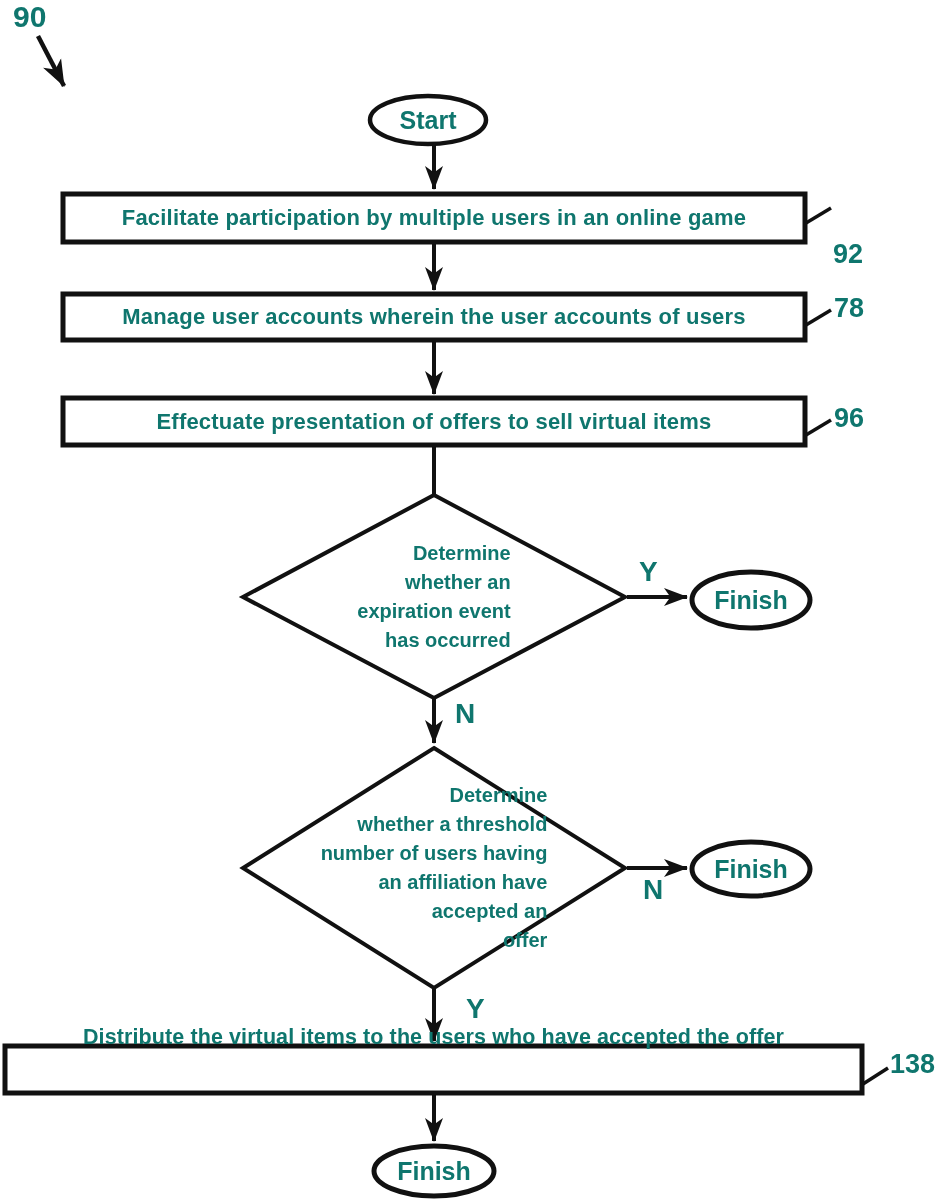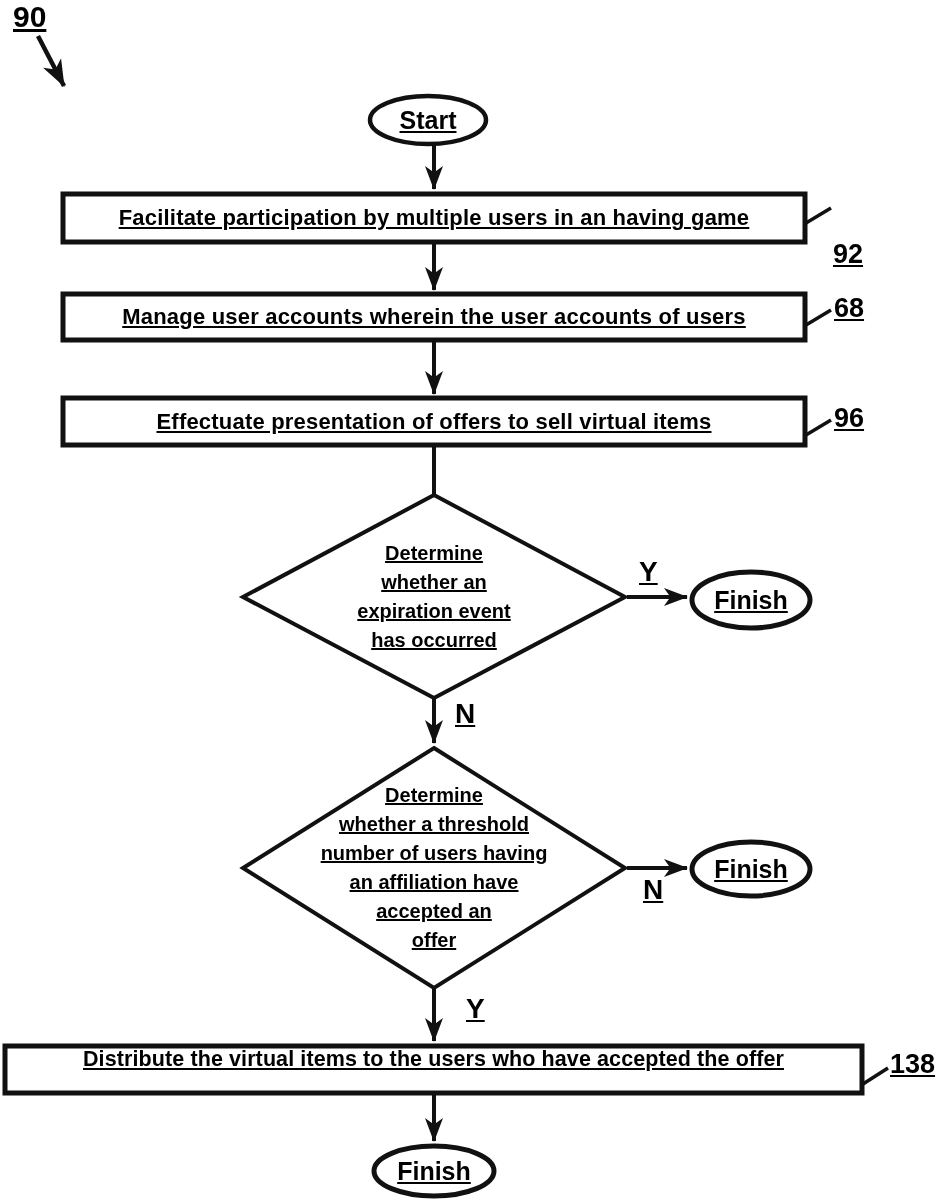--- a/index.html
+++ b/index.html
@@ -17,28 +17,27 @@
     overflow: hidden;
   }
   .stage svg {
     position: absolute;
     left: 0;
     top: 0;
   }
   .lbl {
     position: absolute;
     font-weight: bold;
-    color: #000000;
-    text-decoration: underline;
+    color: #0f766e;
   }
   .ctr {
     display: flex;
     align-items: center;
     justify-content: center;
-    text-align: center;
+    text-align: right;
   }
   .box-text {
     font-size: 22px;
     letter-spacing: 0.2px;
   }
   .box-text-wide {
     font-size: 21.5px;
     letter-spacing: 0.1px;
   }
   .diamond-text {
@@ -102,39 +101,39 @@
     <ellipse cx="434" cy="1171" rx="60" ry="25" fill="#ffffff" stroke="#111111" stroke-width="5"></ellipse>
   </svg>
 
   <div class="lbl fig-ref" style="left:13px; top:0px;">90</div>
 
   <div class="lbl ctr terminal-text" style="left:370px; top:96px; width:116px; height:48px;">Start</div>
   <div class="lbl ctr terminal-text" style="left:692px; top:573px; width:118px; height:54px;">Finish</div>
   <div class="lbl ctr terminal-text" style="left:692px; top:842px; width:118px; height:54px;">Finish</div>
   <div class="lbl ctr terminal-text" style="left:374px; top:1146px; width:120px; height:50px;">Finish</div>
 
-  <div class="lbl ctr box-text" style="left:63px; top:194px; width:742px; height:48px;">Facilitate participation by multiple users in an having game</div>
+  <div class="lbl ctr box-text" style="left:63px; top:194px; width:742px; height:48px;">Facilitate participation by multiple users in an online game</div>
   <div class="lbl ctr box-text" style="left:63px; top:398px; width:742px; height:47px;">Effectuate presentation of offers to sell virtual items</div>
   <div class="lbl ctr box-text" style="left:63px; top:294px; width:742px; height:46px;">Manage user accounts wherein the user accounts of users</div>
-  <div class="lbl ctr box-text-wide" style="left:5px; top:1036px; width:857px; height:47px;">Distribute the virtual items to the users who have accepted the offer</div>
+  <div class="lbl ctr box-text-wide" style="left:5px; top:1014px; width:857px; height:47px;">Distribute the virtual items to the users who have accepted the offer</div>
 
   <div class="lbl ctr diamond-text" style="left:304px; top:495px; width:260px; height:203px;">Determine
 whether an
 expiration event
 has occurred</div>
   <div class="lbl ctr diamond-text" style="left:284px; top:748px; width:300px; height:240px;">Determine
 whether a threshold
 number of users having
 an affiliation have
 accepted an
 offer</div>
 
   <div class="lbl branch-lbl" style="left:639px; top:556px;">Y</div>
   <div class="lbl branch-lbl" style="left:455px; top:698px;">N</div>
   <div class="lbl branch-lbl" style="left:643px; top:874px;">N</div>
   <div class="lbl branch-lbl" style="left:466px; top:993px;">Y</div>
 
   <div class="lbl ref-num" style="left:833px; top:191px;margin-top:48px;">92</div>
-  <div class="lbl ref-num" style="left:834px; top:293px;">68</div>
+  <div class="lbl ref-num" style="left:834px; top:293px;">78</div>
   <div class="lbl ref-num" style="left:834px; top:403px;">96</div>
   <div class="lbl ref-num" style="left:890px; top:1049px;">138</div>
 
 </div>
 
 </body></html>

